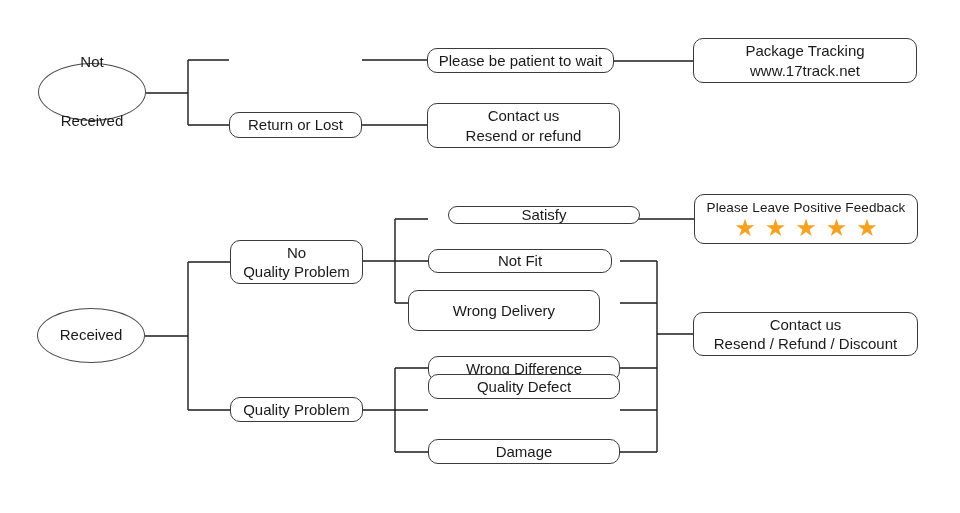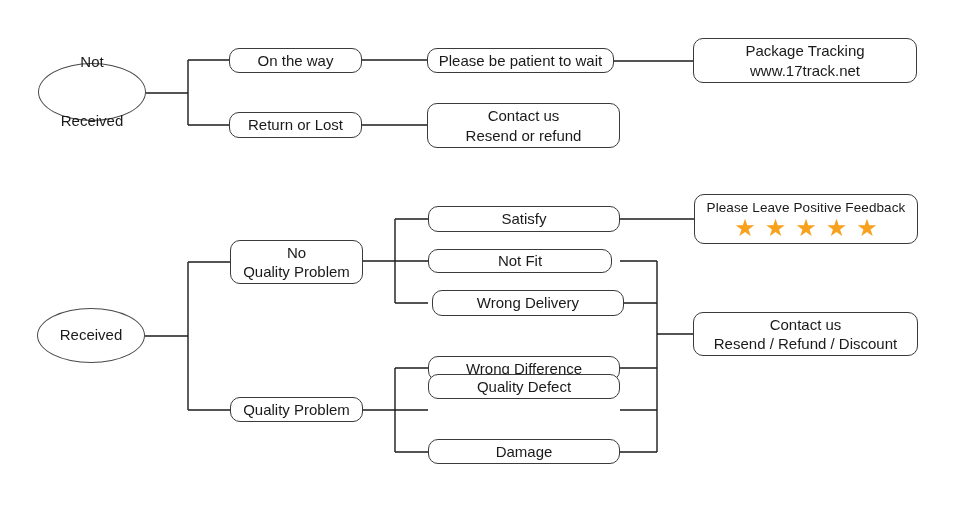--- a/index.html
+++ b/index.html
@@ -72,21 +72,20 @@
     <path d="M363,410 H428 M395,368 V452 M395,368 H428 M395,452 H428"></path>
 
     <path d="M620,219 H694 M620,261 H657 M620,303 H657 M620,368 H657 M620,410 H657 M620,452 H657 M657,261 V452 M657,334 H693"></path>
   </svg>
 
   <div class="node ellipse two-line" style="left:38px;top:63px;width:108px;height:58px">
     <span>Not</span>
     <span>Received</span>
   </div>
 
-  <div class="node box" style="left:229px;top:48px;width:133px;height:25px">On the way</div>
 
   <div class="node box" style="left:427px;top:48px;width:187px;height:25px">Please be patient to wait</div>
 
   <div class="node box two-line" style="left:693px;top:38px;width:224px;height:45px">
     <span>Package Tracking</span>
     <span>www.17track.net</span>
   </div>
 
   <div class="node box" style="left:229px;top:112px;width:133px;height:26px">Return or Lost</div>
 
@@ -95,36 +94,36 @@
     <span>Resend or refund</span>
   </div>
 
   <div class="node ellipse" style="left:37px;top:308px;width:108px;height:55px">Received</div>
 
   <div class="node box two-line" style="left:230px;top:240px;width:133px;height:44px">
     <span>No</span>
     <span>Quality Problem</span>
   </div>
 
-  <div class="node box" style="left:428px;top:206px;width:192px;height:26px">Satisfy</div>
+  <div class="node box" style="left:448px;top:206px;width:192px;height:18px">Satisfy</div>
 
   <div class="node box feedback-box" style="left:694px;top:194px;width:224px;height:50px">
     <span class="feedback-title">Please Leave Positive Feedback</span>
     <span class="star-row" style="color: rgb(247, 161, 29);">
         <span class="star">★</span>
         <span class="star">★</span>
         <span class="star">★</span>
         <span class="star">★</span>
         <span class="star">★</span>
       </span>
   </div>
 
   <div class="node box" style="left:428px;top:249px;width:184px;height:24px">Not Fit</div>
 
-  <div class="node box" style="left:432px;top:290px;width:192px;height:26px">Wrong Delivery</div>
+  <div class="node box" style="left:408px;top:290px;width:192px;height:41px">Wrong Delivery</div>
 
   <div class="node box" style="left:230px;top:397px;width:133px;height:25px">Quality Problem</div>
 
   <div class="node box" style="left:428px;top:356px;width:192px;height:25px">Wrong Difference</div>
 
   <div class="node box" style="left:428px;top:374px;width:192px;height:25px">Quality Defect</div>
 
   <div class="node box" style="left:428px;top:439px;width:192px;height:25px">Damage</div>
 
   <div class="node box two-line" style="left:693px;top:312px;width:225px;height:44px">

